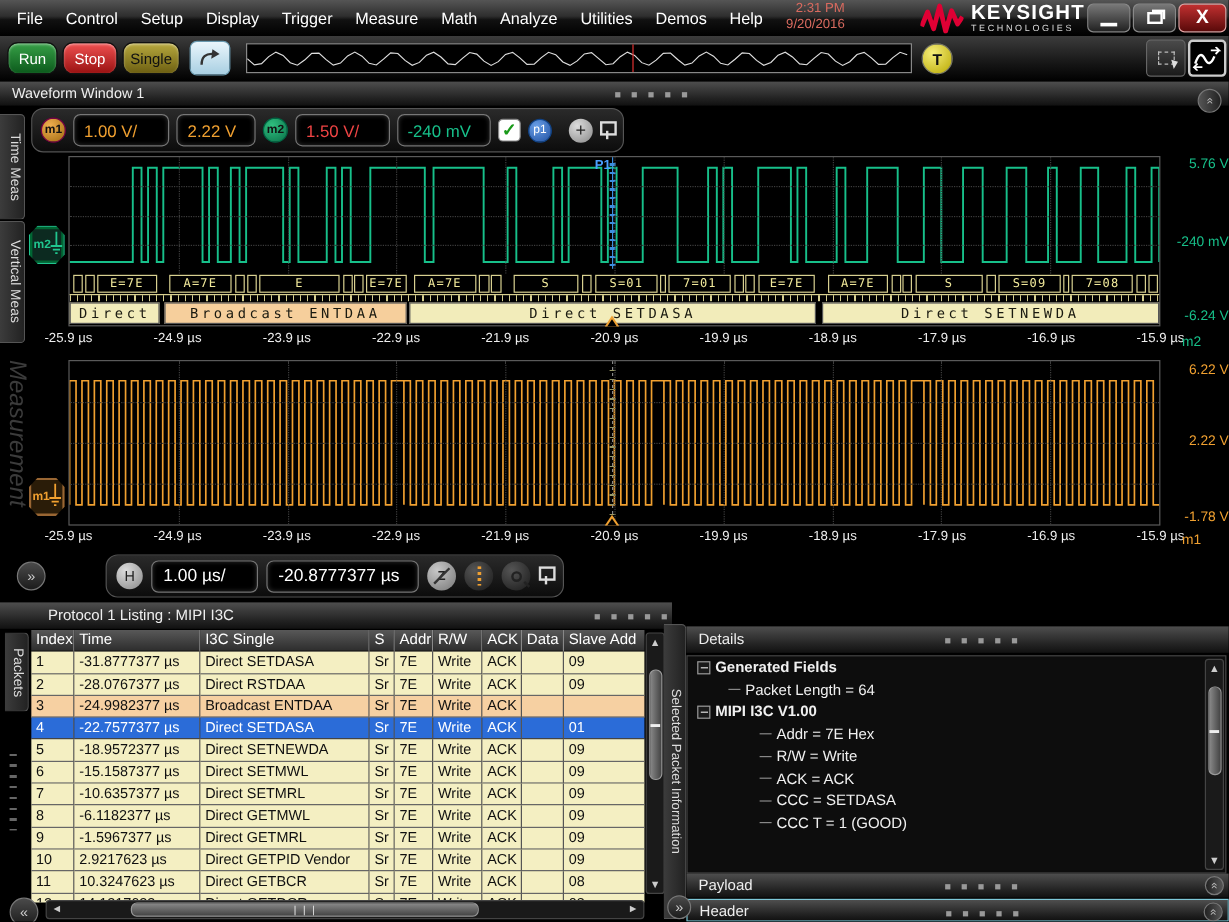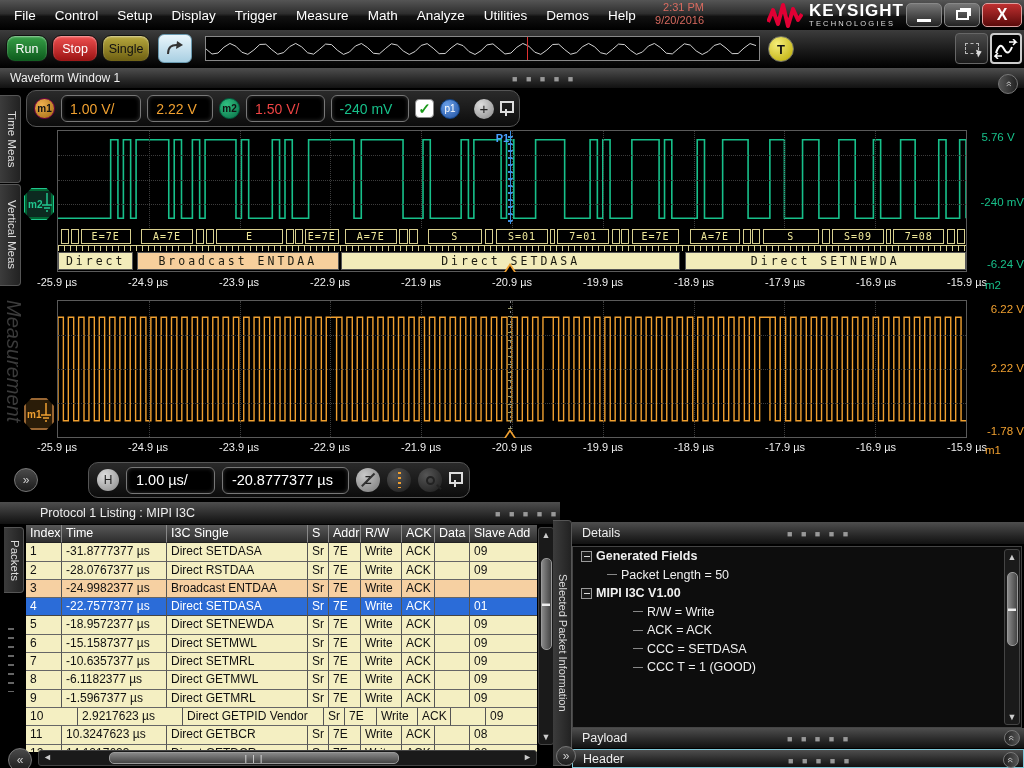--- a/index.html
+++ b/index.html
@@ -455,21 +455,21 @@
       <span class="tick" style="left: 50%;">-20.9 µs</span>
       <span class="tick" style="left: 60%;">-19.9 µs</span>
       <span class="tick" style="left: 70%;">-18.9 µs</span>
       <span class="tick" style="left: 80%;">-17.9 µs</span>
       <span class="tick" style="left: 90%;">-16.9 µs</span>
       <span class="tick" style="left: 100%;">-15.9 µs</span>
     </div>
   <div class="axis-unit u1">m1</div>
 
   <div id="vlabels">
-      <div class="vlabel vl-g" style="top: 131px; text-align: center;">5.76 V</div>
+      <div class="vlabel vl-g" style="top: 131px;">5.76 V</div>
       <div class="vlabel vl-g" style="top: 196px;">-240 mV</div>
       <div class="vlabel vl-g" style="top: 258px;">-6.24 V</div>
       <div class="vlabel vl-o" style="top: 303px;">6.22 V</div>
       <div class="vlabel vl-o" style="top: 362px;">2.22 V</div>
       <div class="vlabel vl-o" style="top: 425px;">-1.78 V</div>
     </div>
 
   <div class="hbar">
     <div class="chev-circle" style="left:14px; top:8px;">»</div>
     <div class="hgroup">
@@ -604,21 +604,21 @@
         <div class="pcell" style="width: 105px;">-1.5967377 µs</div>
         <div class="pcell" style="width: 141px;">Direct GETMRL</div>
         <div class="pcell" style="width: 21px;">Sr</div>
         <div class="pcell" style="width: 32px;">7E</div>
         <div class="pcell" style="width: 41px;">Write</div>
         <div class="pcell" style="width: 33px;">ACK</div>
         <div class="pcell" style="width: 35px;"></div>
         <div class="pcell" style="width: 80px;">09</div>
       </div>
       <div class="prow ">
-        <div class="pcell" style="width: 52px;">10</div>
+        <div class="pcell" style="width: 36px;">10</div>
         <div class="pcell" style="width: 105px;">2.9217623 µs</div>
         <div class="pcell" style="width: 141px;">Direct GETPID Vendor</div>
         <div class="pcell" style="width: 21px;">Sr</div>
         <div class="pcell" style="width: 32px;">7E</div>
         <div class="pcell" style="width: 41px;">Write</div>
         <div class="pcell" style="width: 33px;">ACK</div>
         <div class="pcell" style="width: 35px;"></div>
         <div class="pcell" style="width: 80px;">09</div>
       </div>
       <div class="prow ">
@@ -663,25 +663,29 @@
     <span>Details</span>
     <span class="dragdots">■ ■ ■ ■ ■</span>
   </div>
   <div class="details-body" id="details-tree">
       <div class="tree-row b" style="padding-left: 8px;">
         <span class="expbox"></span>
         <span>Generated Fields</span>
       </div>
       <div class="tree-row" style="padding-left: 34px;">
         <span class="conn"></span>
-        <span>Packet Length = 50</span>
+        <span>Packet Length = 64</span>
       </div>
       <div class="tree-row b" style="padding-left: 8px;">
         <span class="expbox"></span>
         <span>MIPI I3C V1.00</span>
+      </div>
+      <div class="tree-row" style="padding-left: 60px;">
+        <span class="conn"></span>
+        <span>Addr = 7E Hex</span>
       </div>
       <div class="tree-row" style="padding-left: 60px;">
         <span class="conn"></span>
         <span>R/W = Write</span>
       </div>
       <div class="tree-row" style="padding-left: 60px;">
         <span class="conn"></span>
         <span>ACK = ACK</span>
       </div>
       <div class="tree-row" style="padding-left: 60px;">

